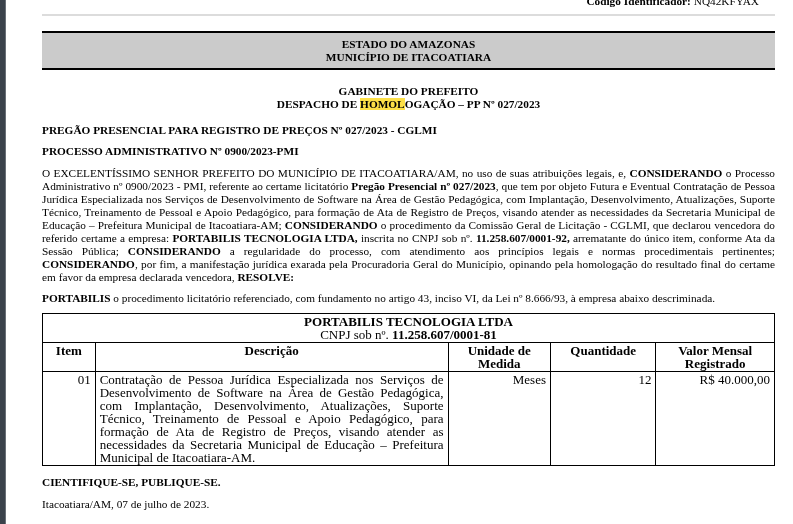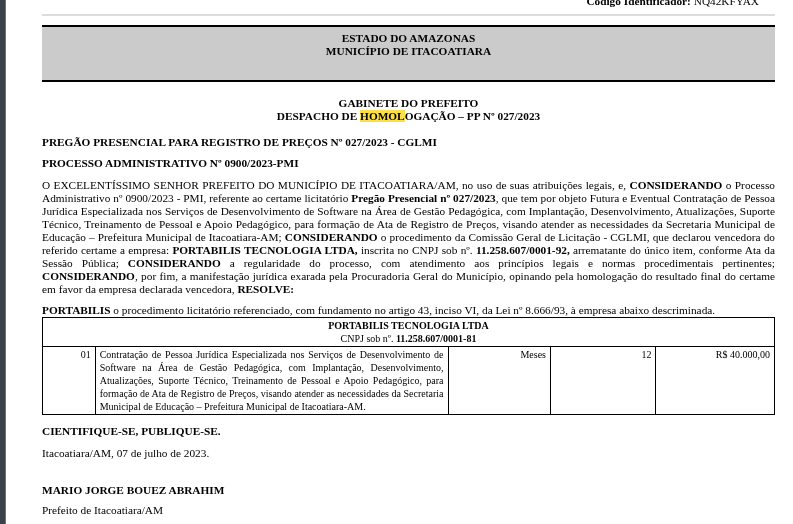--- a/index.html
+++ b/index.html
@@ -29,28 +29,28 @@
     padding-right: 16px;
     line-height: 13px;
     white-space: nowrap;
     overflow: hidden;
   }
   .sep {
     border-top: 2px solid #dcdcdc;
     margin-top: 6px;
   }
   .gray-box {
-    margin-top: 9px;
+    margin-top: 15px;
     background: #cbcbcb;
     border-top: 2px solid #000;
     border-bottom: 2px solid #000;
     text-align: center;
     font-weight: bold;
     line-height: 13px;
-    padding: 5px 0 22px 0;
+    padding: 5px 0 4px 0;
   }
   .section-title {
     margin-top: 15px;
     text-align: center;
     font-weight: bold;
     line-height: 13px;
   }
   .hl { background: #fde047; }
   .subject { margin-top: 13px; font-weight: bold; line-height: 13px; }
   .subject + .subject { margin-top: 8px; }
@@ -59,23 +59,24 @@
     text-align: justify;
     line-height: 13px;
   }
   .homologar-par {
     margin-top: 8px;
     text-align: justify;
     line-height: 13px;
   }
   b, .b { font-weight: bold; }
   table.award {
+    margin-top: 8px;
     width: 100%;
     border-collapse: collapse;
-    font-size: 10px;
+    font-size: 13px;
   }
   table.award td, table.award th {
     border: 1px solid #000;
     padding: 1px 4px;
     vertical-align: top;
     line-height: 13px;
   }
   td.company-cell {
     text-align: center;
     border-bottom: 2px solid #000;
@@ -126,20 +127,27 @@
       <col style="width:16.2%">
     </colgroup>
     <tbody>
       <tr>
         <td class="company-cell" colspan="5">
           <div class="b">PORTABILIS TECNOLOGIA LTDA</div>
           <div><span>CNPJ sob nº. </span><span class="b">11.258.607/0001-81</span></div>
         </td>
       </tr>
       <tr>
+        <th class="col-head">Item</th>
+        <th class="col-head">Descrição</th>
+        <th class="col-head">Unidade de Medida</th>
+        <th class="col-head">Quantidade</th>
+        <th class="col-head">Valor Mensal Registrado</th>
+      </tr>
+      <tr>
         <td class="c">01</td>
         <td class="desc">Contratação de Pessoa Jurídica Especializada nos Serviços de Desenvolvimento de Software na Área de Gestão Pedagógica, com Implantação, Desenvolvimento, Atualizações, Suporte Técnico, Treinamento de Pessoal e Apoio Pedagógico, para formação de Ata de Registro de Preços, visando atender as necessidades da Secretaria Municipal de Educação – Prefeitura Municipal de Itacoatiara-AM.</td>
         <td class="c">Meses</td>
         <td class="c">12</td>
         <td class="c">R$ 40.000,00</td>
       </tr>
     </tbody>
   </table>
 
   <div class="closing">CIENTIFIQUE-SE, PUBLIQUE-SE.</div>

